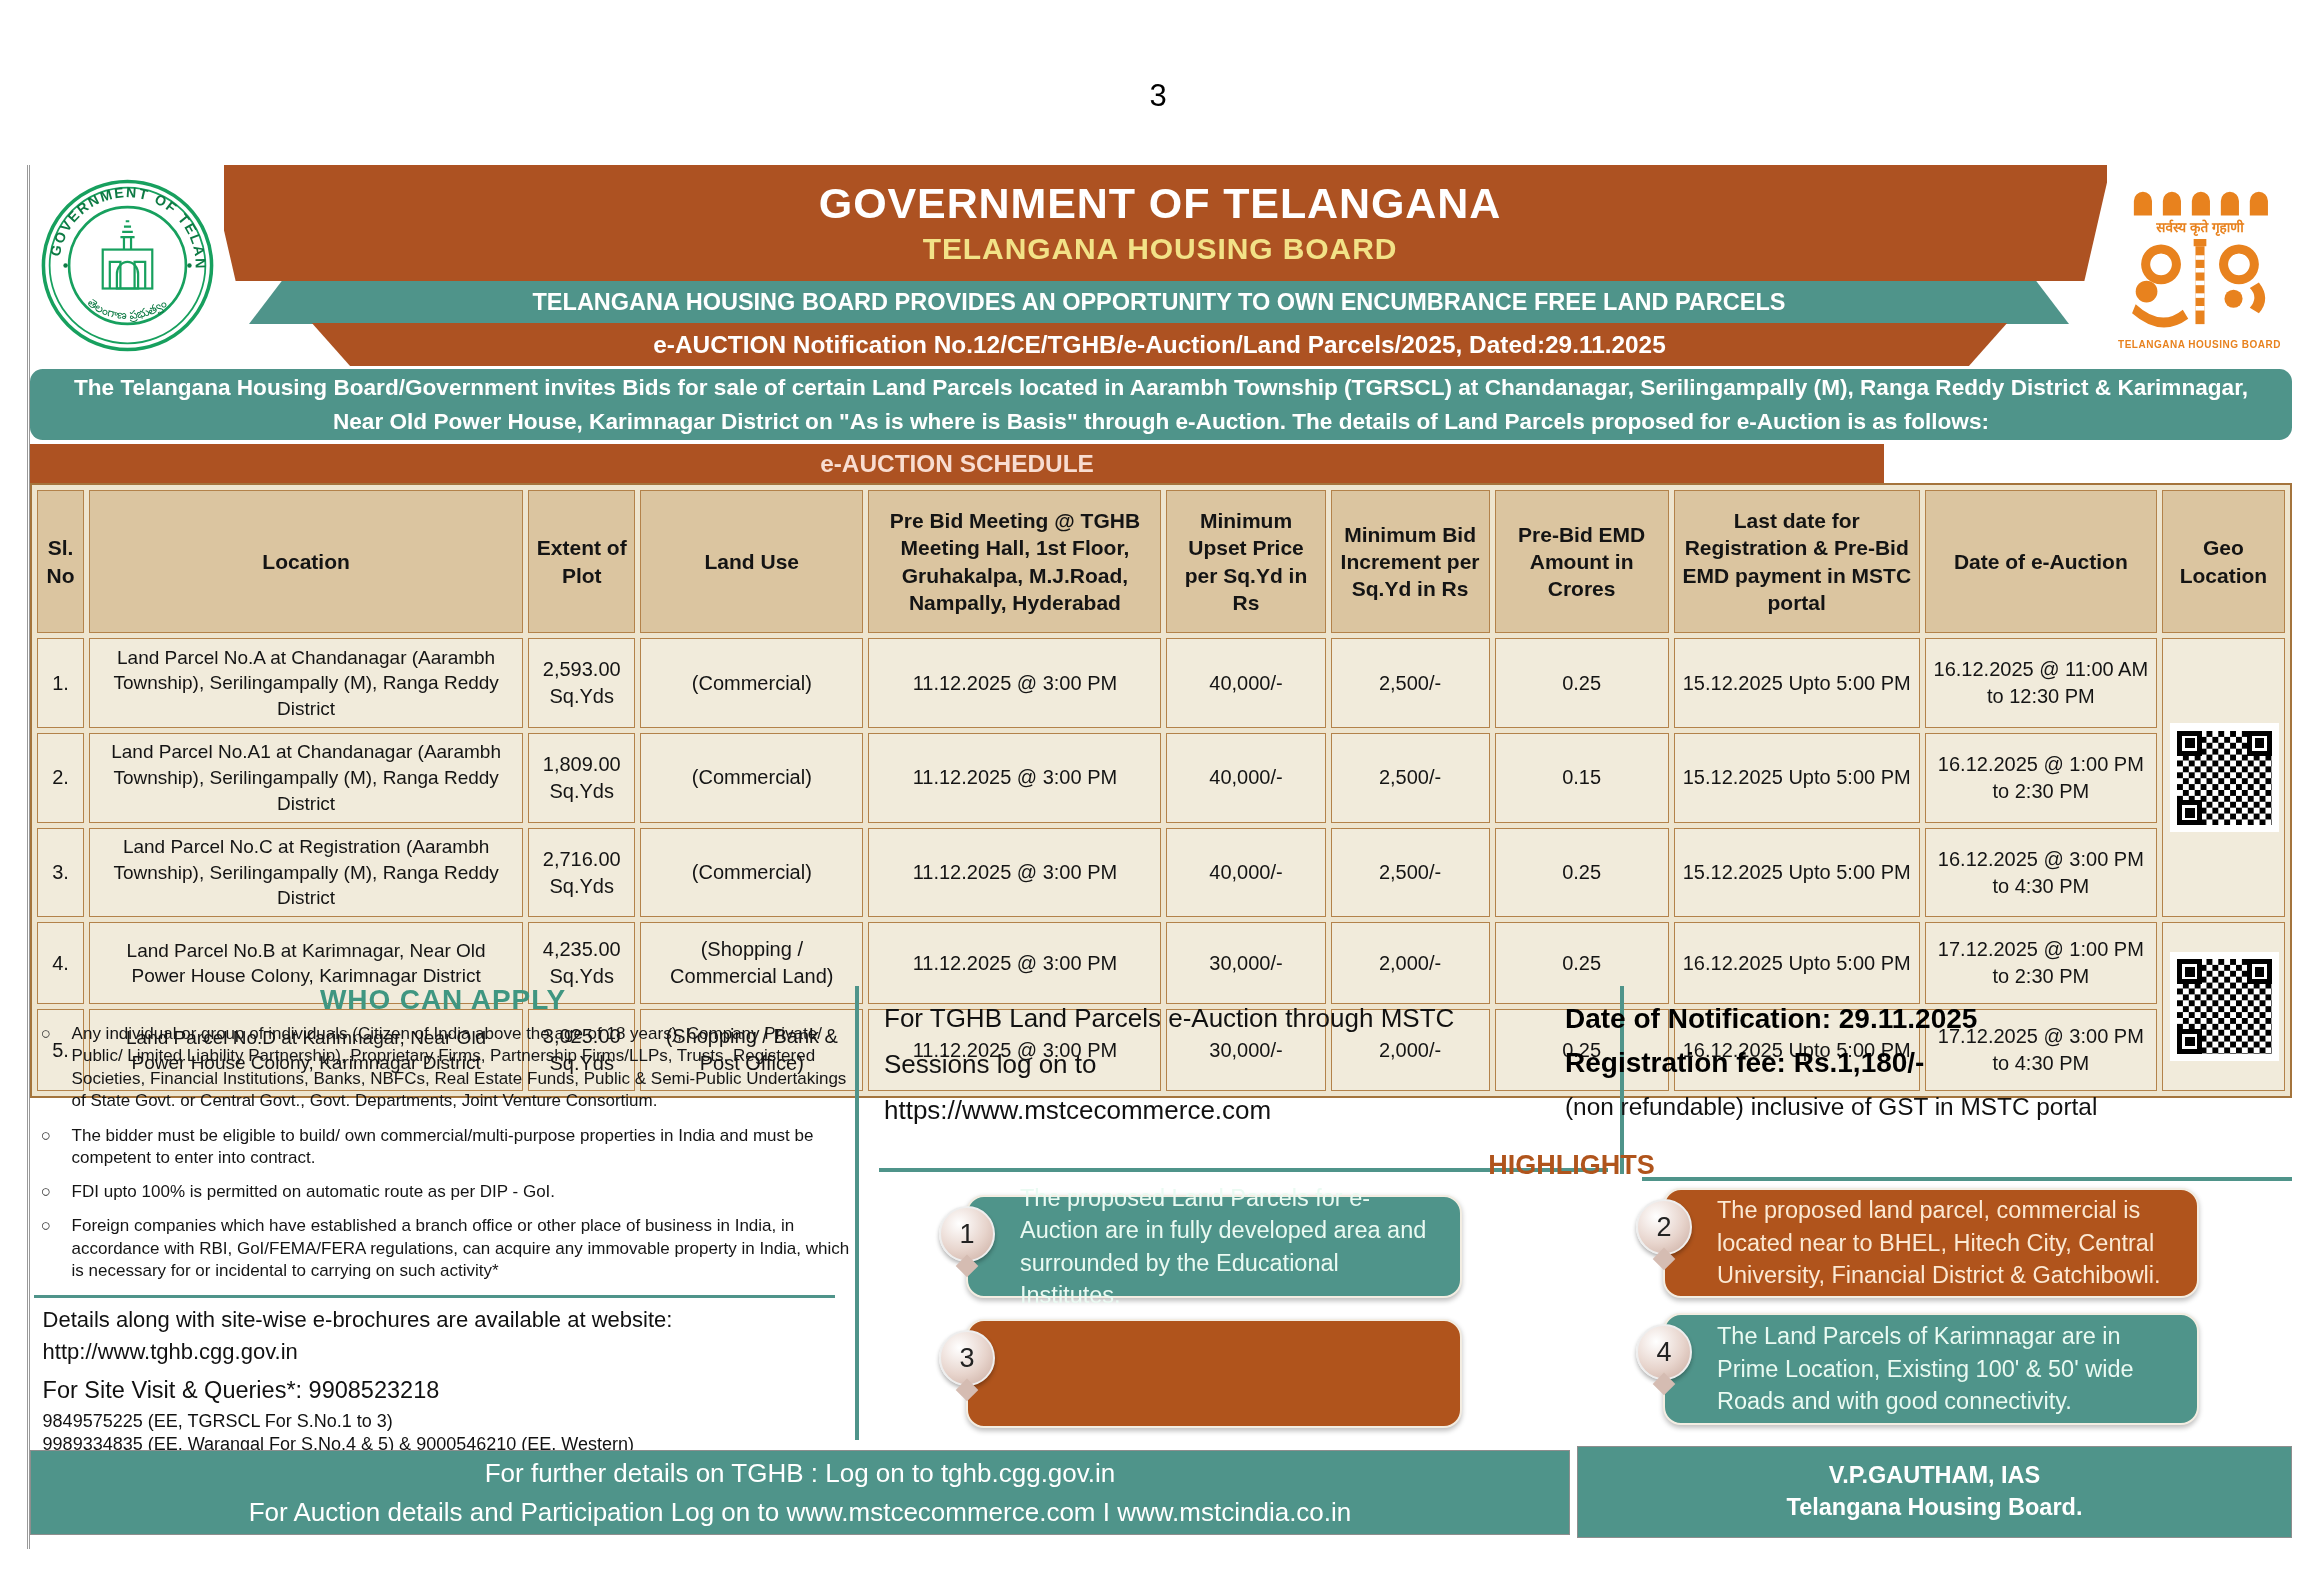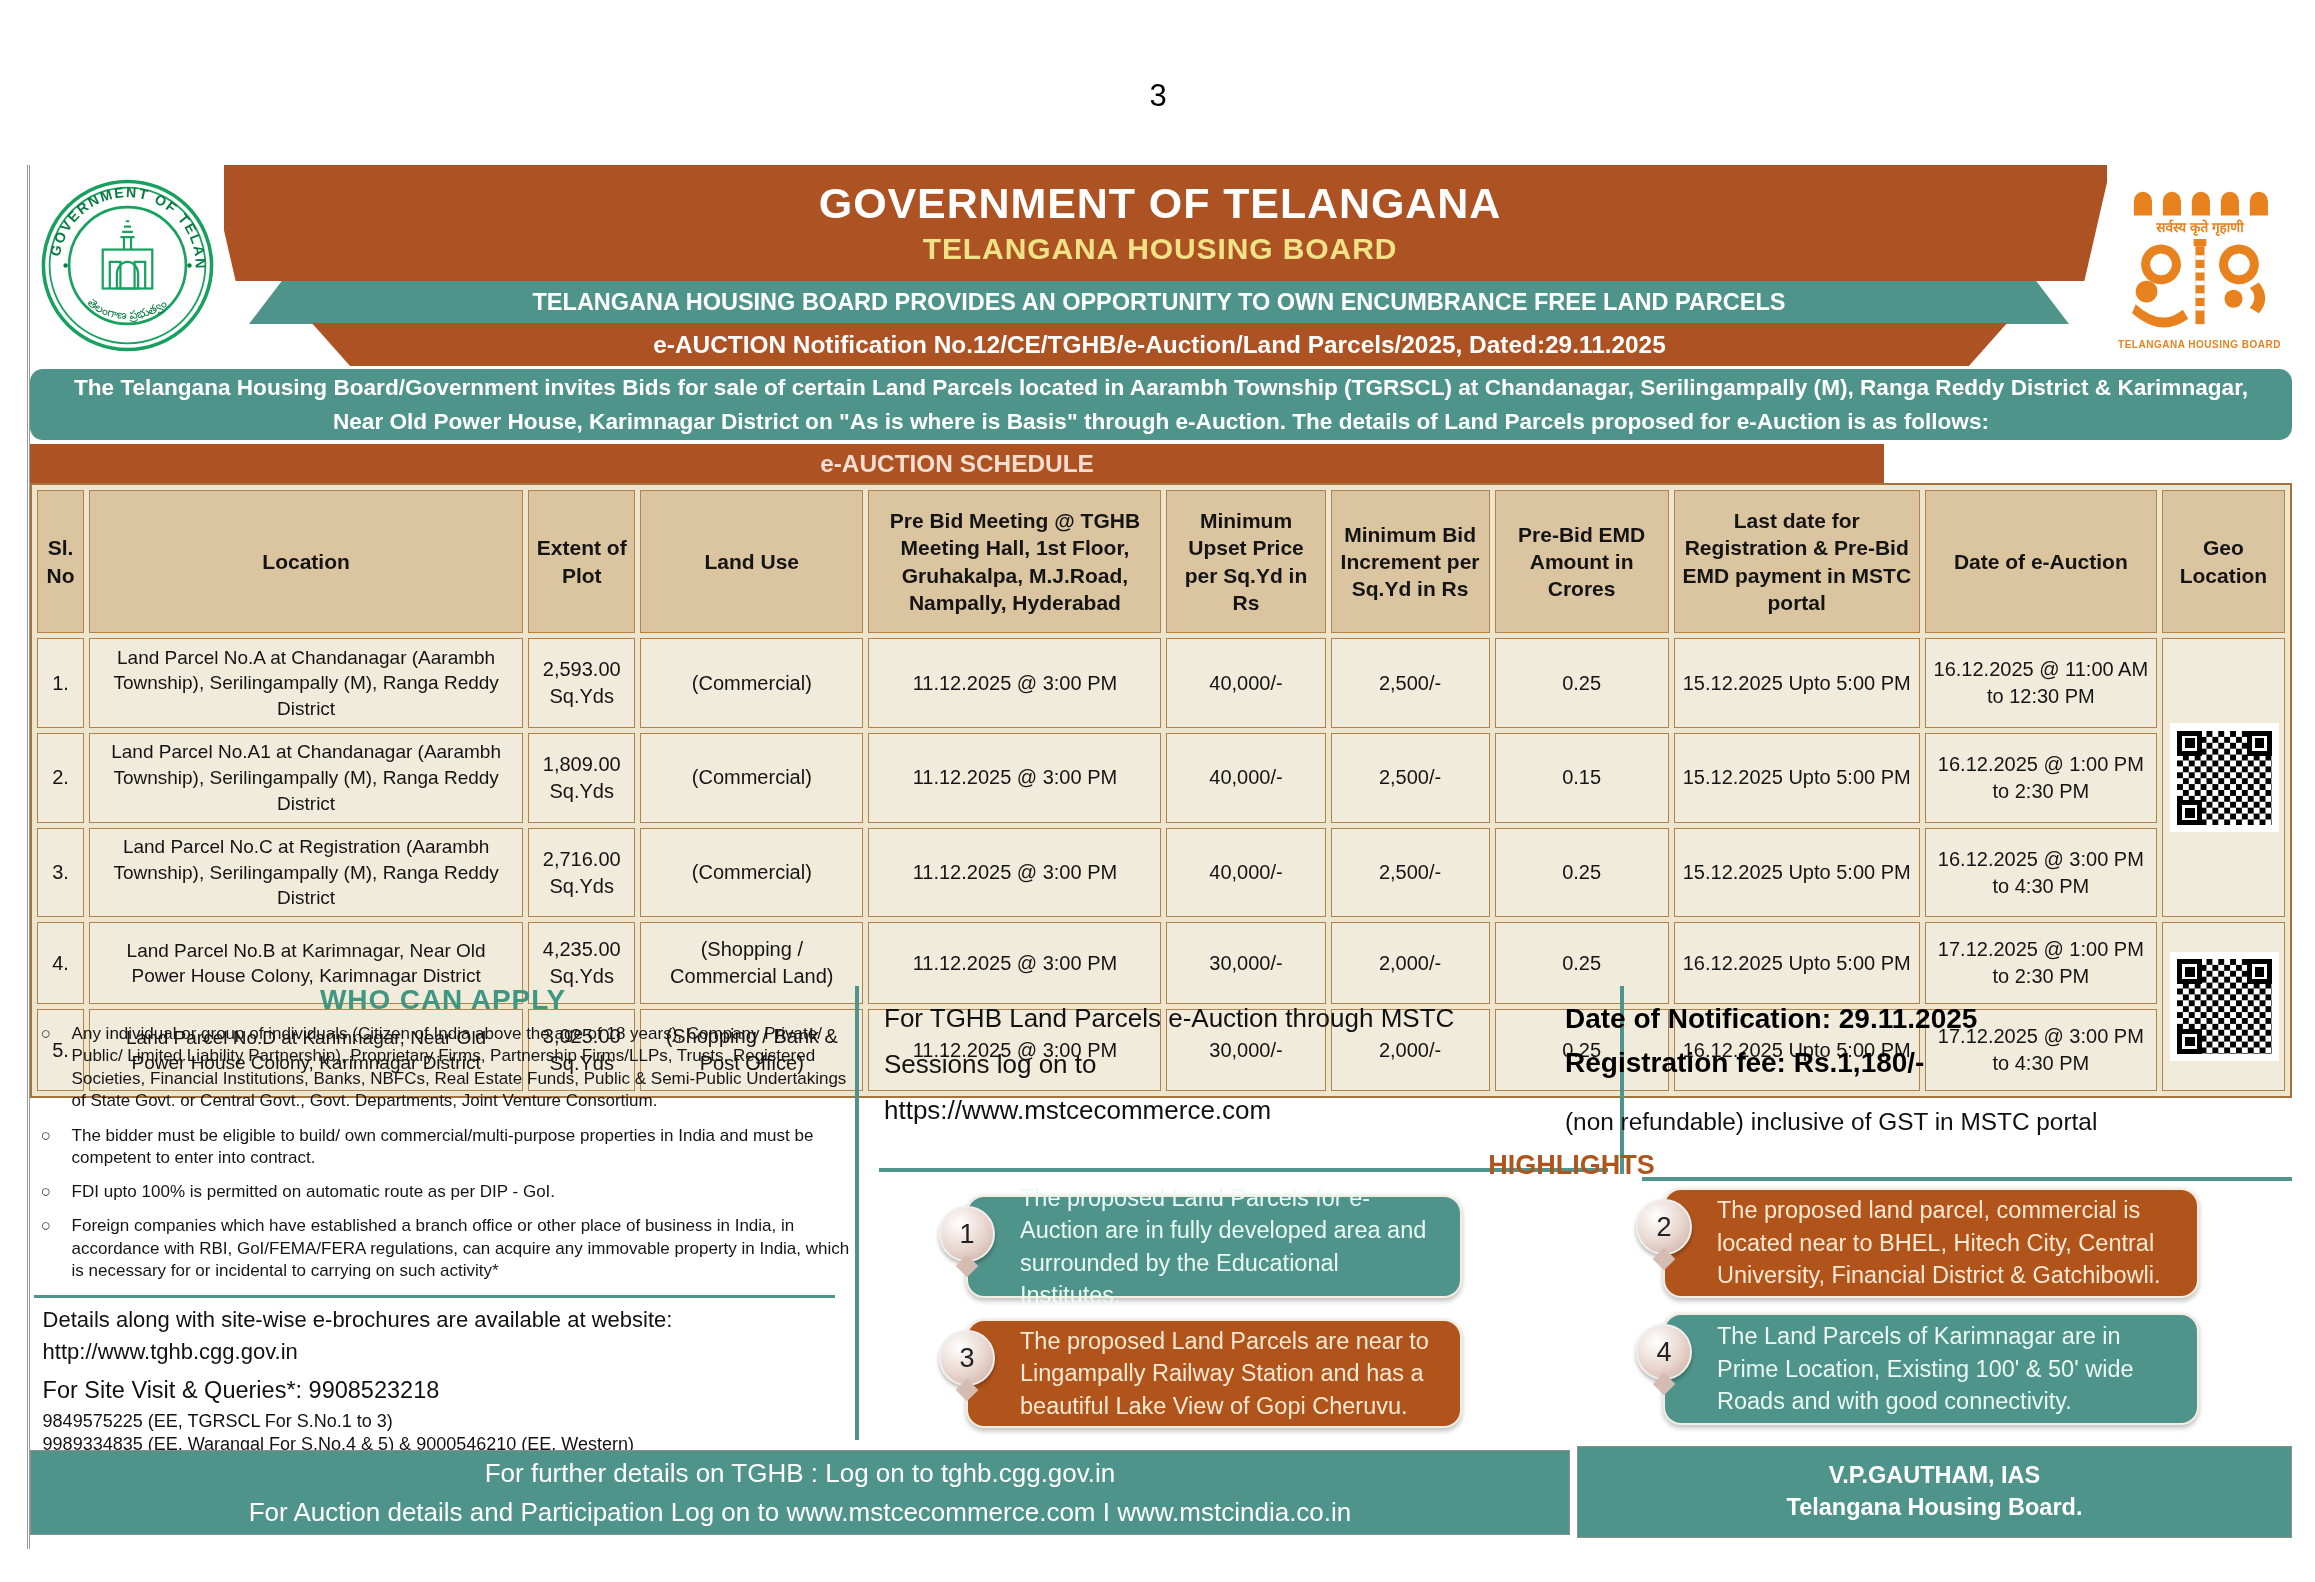--- a/index.html
+++ b/index.html
@@ -59,21 +59,21 @@
   .contact .phone{font-size:18px;color:#111;margin:1.8px 0 1.8px 9px;}
   .contact .working{font-size:18px;color:#111;margin:16.3px 0 0 9px;}
 
   .div-v1{position:absolute;left:825px;top:3.6px;width:3.6px;height:454px;background:#4f948a;}
   .div-v2{position:absolute;left:1590px;top:3.6px;width:3.6px;height:188px;background:#4f948a;}
 
   .mstc{position:absolute;left:854px;top:12.7px;width:724px;font-size:26px;color:#111;line-height:1.78;}
   .hr-mstc{position:absolute;left:849px;top:186px;width:729px;height:3.6px;background:#4f948a;}
   .notif{position:absolute;left:1535px;top:14.5px;width:633px;}
   .notif .nl{font-size:28px;font-weight:bold;color:#000;line-height:1.6;}
-  .notif .nn{font-size:24.4px;color:#111;margin-top:22px;}
+  .notif .nn{font-size:24.4px;color:#111;margin-top:7px;}
   .hr-notif{position:absolute;left:1612px;top:195px;width:650px;height:3.6px;background:#4f948a;}
   .hl-title{position:absolute;left:1442px;top:168px;width:199px;text-align:center;font-size:27px;font-weight:bold;color:#b0541c;}
 
   .hl-box{position:absolute;border-radius:18px;border:2.7px solid #f3ede2;box-shadow:0 2.7px 5.4px rgba(0,0,0,0.25);
     display:flex;align-items:center;padding:9px 16.3px 9px 52px;box-sizing:border-box;}
   .hl-box .hl-text{font-size:23.5px;line-height:1.38;}
   .hl-teal{background:#4f948a;} .hl-teal .hl-text{color:#eafaf2;}
   .hl-brown{background:#b0541c;} .hl-brown .hl-text{color:#fbe9d3;}
   .hl-b1{left:936px;top:213px;width:496px;height:103px;}
   .hl-b2{left:1633px;top:206px;width:536px;height:110px;}
@@ -329,21 +329,20 @@
       <div class="hl-box hl-teal hl-b1">
         <div class="pin">1</div>
         <div class="hl-text">The proposed Land Parcels for e-Auction are in fully developed area and surrounded by the Educational Institutes.</div>
       </div>
       <div class="hl-box hl-brown hl-b2">
         <div class="pin">2</div>
         <div class="hl-text">The proposed land parcel, commercial is located near to BHEL, Hitech City, Central University, Financial District &amp; Gatchibowli.</div>
       </div>
       <div class="hl-box hl-brown hl-b3">
         <div class="pin">3</div>
-        <div class="hl-text">The proposed Land Parcels are near to Lingampally Railway Station and has a beautiful Lake View of Gopi Cheruvu.</div>
       </div>
       <div class="hl-box hl-teal hl-b4">
         <div class="pin">4</div>
         <div class="hl-text">The Land Parcels of Karimnagar are in Prime Location, Existing 100' &amp; 50' wide Roads and with good connectivity.</div>
       </div>
     </div>
 
     <div class="footer-left">
       <div>For further details on TGHB : Log on to tghb.cgg.gov.in</div>
       <div>For Auction details and Participation Log on to www.mstcecommerce.com I www.mstcindia.co.in</div>

